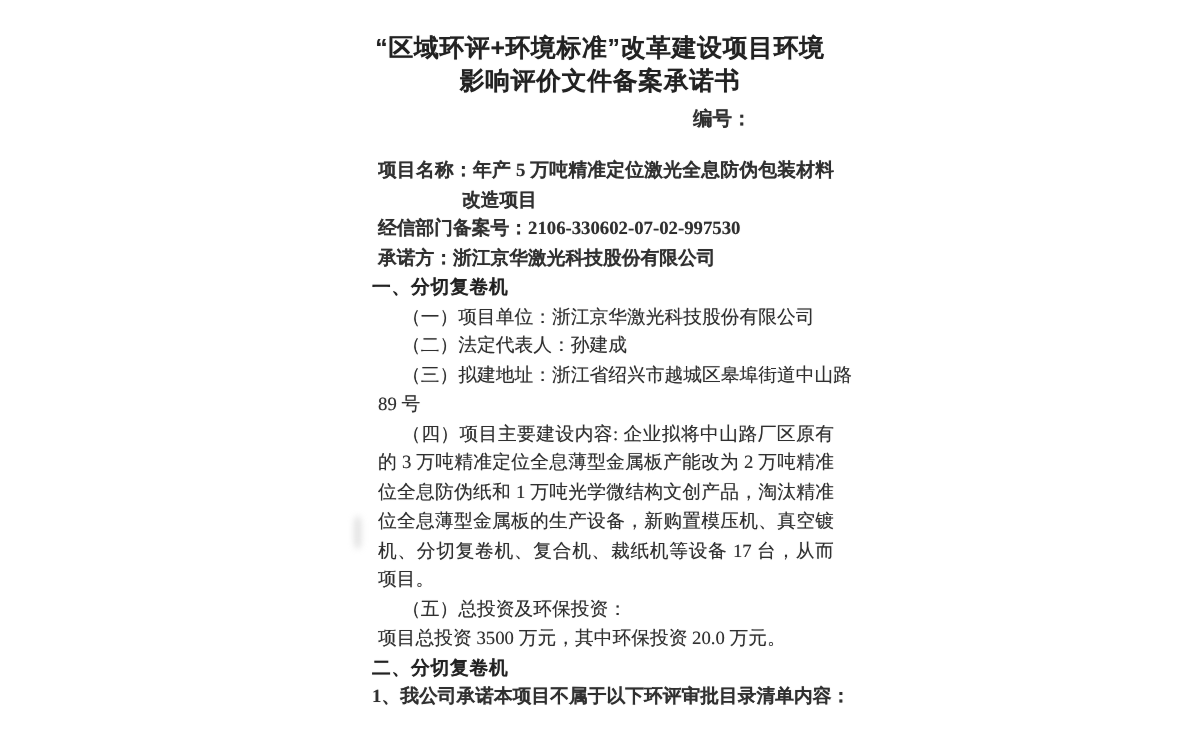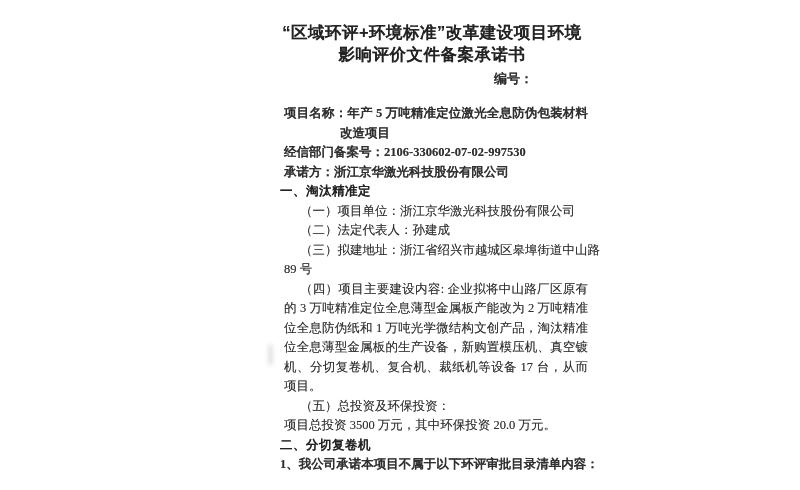--- a/index.html
+++ b/index.html
@@ -13,21 +13,20 @@
     background:var(--page-bg);
     font-family:"Liberation Serif","DejaVu Serif",serif;
     color:var(--text);
     overflow:hidden;
   }
   .page{
     position:relative;
     width:710px;height:490px;
     background:var(--page-bg);
     overflow:hidden;
-    margin-left:32px;
   }
   
   .page *{text-shadow:0 0 .45px rgba(70,70,70,.55);}
 
   .doc-title{
     position:absolute;
     left:0;top:21px;width:800px;
     text-align:center;
     font-family:"Liberation Sans","DejaVu Sans",sans-serif;
     font-weight:700;
@@ -93,21 +92,21 @@
     <div>影响评价文件备案承诺书</div>
   </div>
 
   <div class="number-label">编号：</div>
 
   <div class="doc-body">
     <div class="line f j">项目名称：年产 5 万吨精准定位激光全息防伪包装材料技术</div>
     <div class="line f hang">改造项目</div>
     <div class="line f">经信部门备案号：2106-330602-07-02-997530</div>
     <div class="line f">承诺方：浙江京华激光科技股份有限公司</div>
-    <div class="line head">一、淘汰精准定</div>
+    <div class="line head">一、分切复卷机</div>
     <div class="line item">（一）项目单位：浙江京华激光科技股份有限公司</div>
     <div class="line item">（二）法定代表人：孙建成</div>
     <div class="line item">（三）拟建地址：浙江省绍兴市越城区皋埠街道中山路</div>
     <div class="line">89 号</div>
     <div class="line item j">（四）项目主要建设内容: 企业拟将中山路厂区原有审批</div>
     <div class="line j">的 3 万吨精准定位全息薄型金属板产能改为 2 万吨精准定</div>
     <div class="line j">位全息防伪纸和 1 万吨光学微结构文创产品，淘汰精准定</div>
     <div class="line j">位全息薄型金属板的生产设备，新购置模压机、真空镀铝</div>
     <div class="line j">机、分切复卷机、复合机、裁纸机等设备 17 台，从而实</div>
     <div class="line">项目。</div>

